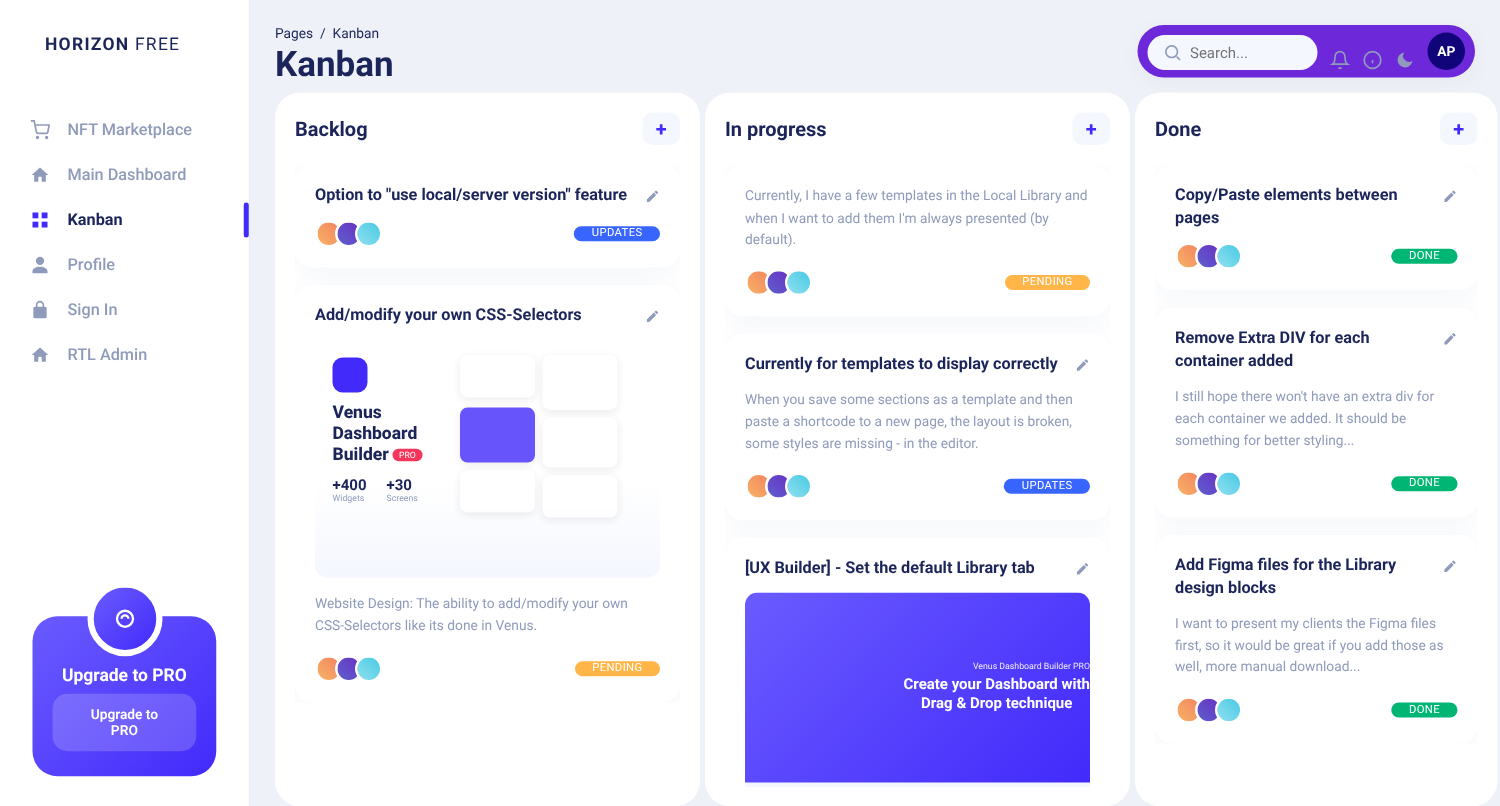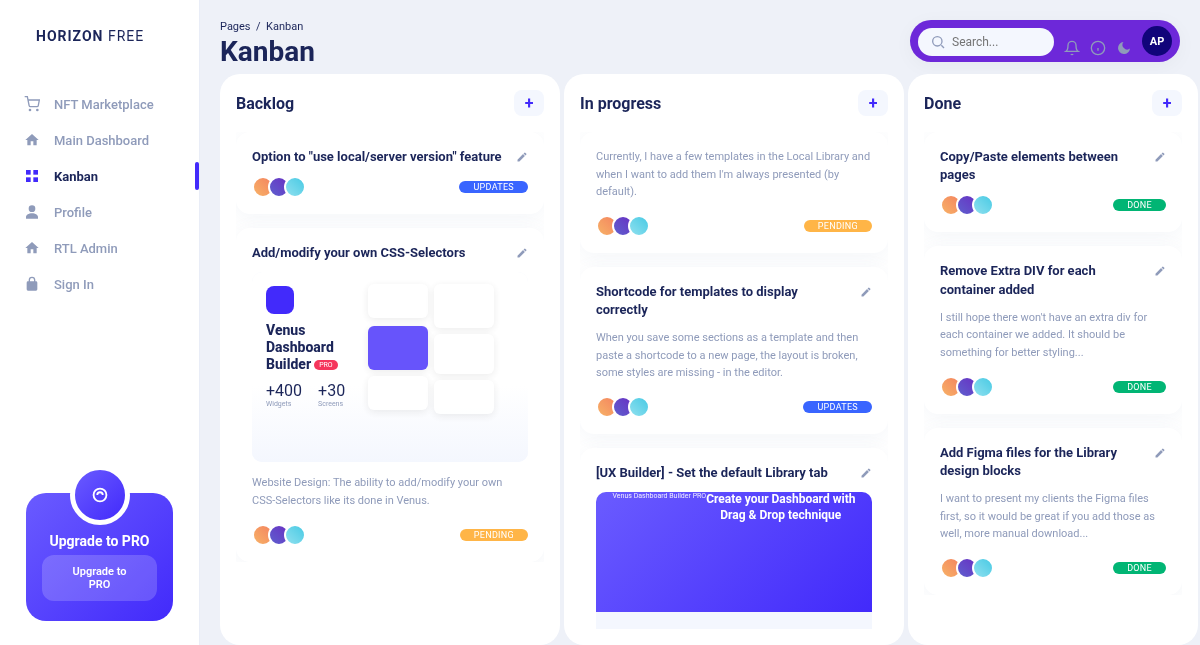--- a/index.html
+++ b/index.html
@@ -50,25 +50,25 @@
 .badge{font-size:9px;font-weight:400;padding:1px 14px;border-radius:8px;color:#fff;letter-spacing:.3px}
 .badge-updates{background:#3965ff}
 .badge-pending{background:#ffb547}
 .badge-done{background:#01b574}
 .card-img{width:100%;height:190px;background:#f4f7fe;border-radius:10px;margin-bottom:12px;overflow:hidden;position:relative}
 .mock-dash{width:100%;height:100%;padding:14px;background:linear-gradient(#fff 60%,#f4f7fe);position:relative}
 .mock-logo{width:28px;height:28px;border-radius:8px;background:#422afb;margin-bottom:8px}
 .mock-title{font-size:14px;font-weight:800;color:#1b2559;line-height:1.2}
 .mock-pro{display:inline-block;background:#f5365c;color:#fff;font-size:7px;font-weight:400;padding:1px 5px;border-radius:6px;margin-left:3px;vertical-align:middle}
 .mock-stats{display:flex;gap:16px;margin-top:8px}
-.mock-stat-n{font-size:16px;font-weight:400;color:#1b2559}
+.mock-stat-n{font-size:12px;font-weight:700;color:#1b2559}
 .mock-stat-l{font-size:7px;color:#8f9bba}
 .mock-cards-area{position:absolute;right:-10px;top:6px;width:180px;height:170px;opacity:.8}
 .mock-mini{position:absolute;background:#fff;border-radius:6px;box-shadow:0 2px 8px rgba(0,0,0,.1)}
-.mock-purple-banner{width:100%;height:120px;background:linear-gradient(135deg,#6a5bff,#422afb);display:flex;align-items:flex-start;justify-content:center;color:#fff}
+.mock-purple-banner{width:100%;height:152px;background:linear-gradient(135deg,#6a5bff,#422afb);display:flex;flex-direction:column;align-items:flex-end;justify-content:center;color:#fff}
 .mock-banner-sub{font-size:7px;opacity:.9;margin-bottom:3px}
 .mock-banner-title{font-size:12px;font-weight:700;text-align:center;line-height:1.3}
 svg{width:100%;height:100%}
 </style>
 </head>
 <body>
 
 <div class="sidebar">
   <div class="logo">
     <span>HORIZON</span>
@@ -108,32 +108,32 @@
         <span class="icon">
           <svg viewBox="0 0 24 24" fill="currentColor">
             <path d="M12 12a5 5 0 100-10 5 5 0 000 10zm0 2c-5 0-9 2.5-9 5.5V22h18v-2.5c0-3-4-5.5-9-5.5z"></path>
           </svg>
         </span>
         <span>Profile</span>
       </div>
       <div class="nav-item">
         <span class="icon">
           <svg viewBox="0 0 24 24" fill="currentColor">
+            <path d="M18 8h-1V6a5 5 0 10-10 0v2H6a2 2 0 00-2 2v10a2 2 0 002 2h12a2 2 0 002-2V10a2 2 0 00-2-2zM9 6a3 3 0 016 0v2H9z"></path>
+          </svg>
+        </span>
+        <span>Sign In</span>
+      </div>
+      <div class="nav-item">
+        <span class="icon">
+          <svg viewBox="0 0 24 24" fill="currentColor">
             <path d="M10 20v-6h4v6h5v-8h3L12 3 2 12h3v8z"></path>
           </svg>
         </span>
         <span>RTL Admin</span>
-      </div>
-      <div class="nav-item">
-        <span class="icon">
-          <svg viewBox="0 0 24 24" fill="currentColor">
-            <path d="M18 8h-1V6a5 5 0 10-10 0v2H6a2 2 0 00-2 2v10a2 2 0 002 2h12a2 2 0 002-2V10a2 2 0 00-2-2zM9 6a3 3 0 016 0v2H9z"></path>
-          </svg>
-        </span>
-        <span>Sign In</span>
       </div>
     </div>
   <div class="upgrade-card">
     <div class="upgrade-circle">
       <svg viewBox="0 0 24 24" style="width:22px;height:22px;fill:#fff">
           <circle cx="12" cy="12" r="7" fill="none" stroke="#fff" stroke-width="2"></circle>
           <path d="M9 12a3 3 0 016 0" fill="none" stroke="#fff" stroke-width="2"></path>
         </svg>
     </div>
     <div class="upgrade-title">Upgrade to PRO</div>
@@ -250,21 +250,21 @@
               <div class="avatars">
                 <div class="av av1"></div>
                 <div class="av av2"></div>
                 <div class="av av3"></div>
               </div>
               <span class="badge badge-pending">PENDING</span>
             </div>
           </div>
           <div class="card">
             <div class="card-head">
-              <div class="card-title">Shortcode for templates to display correctly</div>
+              <div class="card-title">Currently for templates to display correctly</div>
               <span class="edit-icon"><svg viewBox="0 0 24 24" fill="currentColor">
                   <path d="M3 17.25V21h3.75L17.8 9.94l-3.75-3.75L3 17.25zM20.7 7.04a1 1 0 000-1.41l-2.34-2.34a1 1 0 00-1.41 0l-1.83 1.83 3.75 3.75 1.83-1.83z"></path>
                 </svg></span>
             </div>
             <div class="card-desc">When you save some sections as a template and then paste a shortcode to a new page, the layout is broken, some styles are missing - in the editor.</div>
             <div class="card-footer">
               <div class="avatars">
                 <div class="av av1"></div>
                 <div class="av av2"></div>
                 <div class="av av3"></div>

